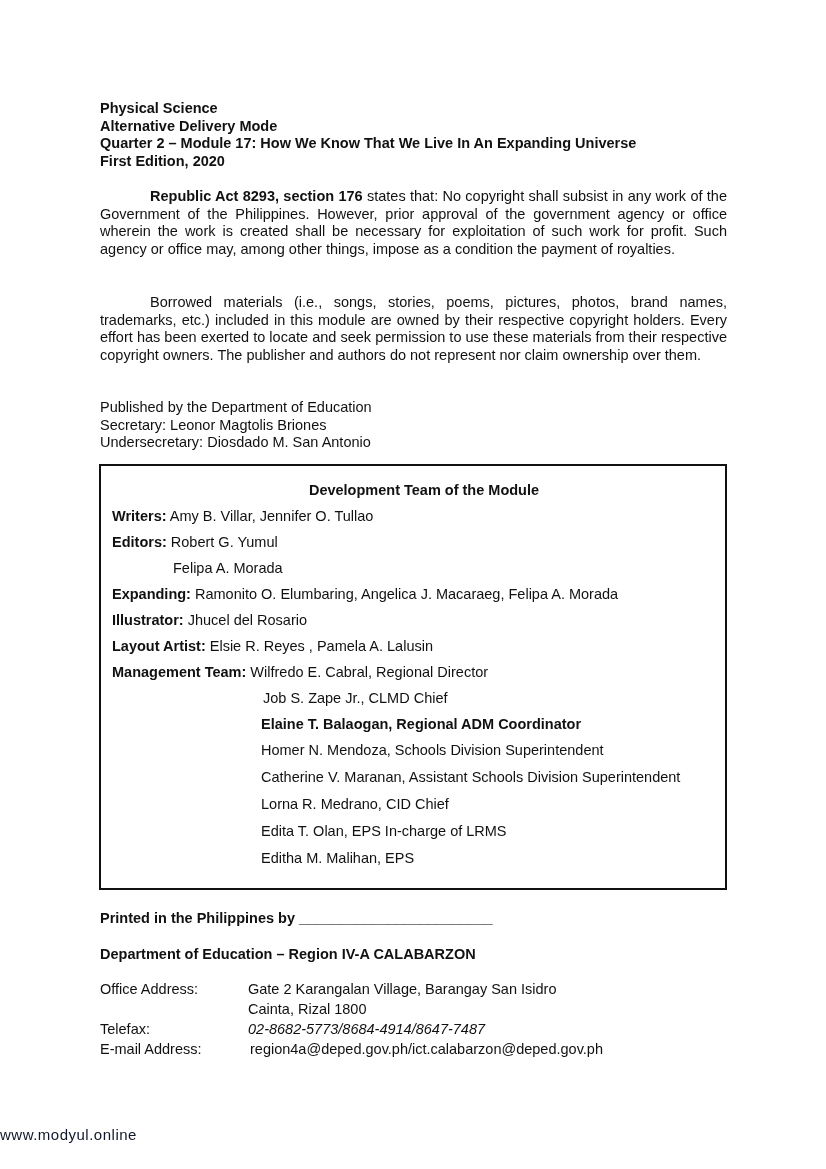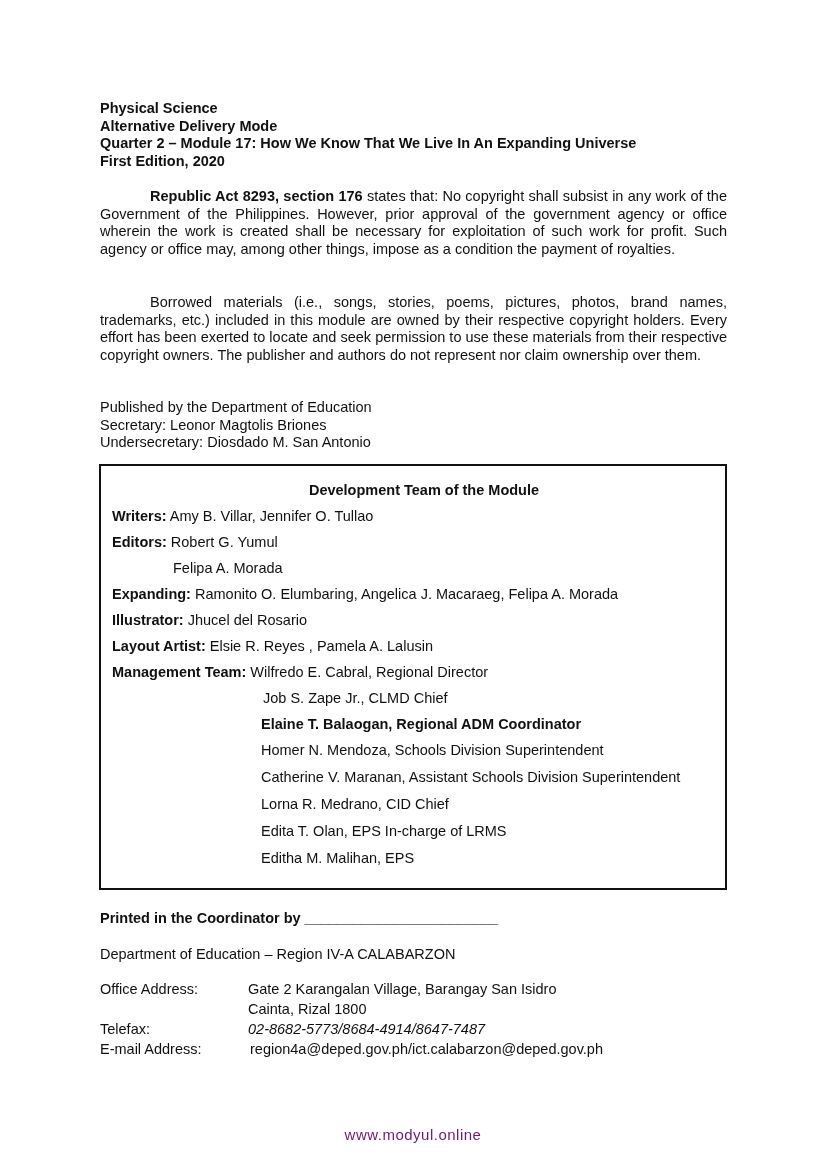--- a/index.html
+++ b/index.html
@@ -9,26 +9,26 @@
   .b { font-weight: bold; }
   .header-block { position: absolute; left: 100px; top: 100px; line-height: 17.5px; font-weight: bold; }
   .para { position: absolute; left: 100px; width: 627px; text-align: justify; line-height: 17.5px; }
   .para .indent { display: inline-block; width: 50px; }
   .pub { position: absolute; left: 100px; top: 399px; line-height: 17.5px; }
   .box { position: absolute; left: 99px; top: 464px; width: 624px; height: 422px; border: 2px solid #111; }
   .box-title { position: absolute; left: 0; width: 100%; top: 16px; text-align: center; font-weight: bold; padding-left: 11px; }
   .row { position: absolute; left: 11px; white-space: nowrap; }
   .mgmt { position: absolute; left: 160px; white-space: nowrap; }
   .printed { position: absolute; left: 100px; top: 910px; font-weight: bold; }
-  .deped { position: absolute; left: 100px; top: 946px; font-weight: normal; }
+  .deped { position: absolute; left: 100px; top: 946px; font-weight: bold; }
   .contact { position: absolute; left: 100px; top: 981px; line-height: 17.5px; }
   .contact .lbl { position: absolute; left: 0; white-space: nowrap; }
   .contact .val { position: absolute; left: 148px; white-space: nowrap; }
-  .watermark { position: absolute; left: 0; width: 826px; top: 1126px; text-align: center;
-               color: #701a75; font-size: 15px; letter-spacing: 0.5px; }
+  .watermark { position: absolute; left: 0; width: 826px; top: 1126px; 
+               color: #0f172a; font-size: 15px; letter-spacing: 0.5px; }
 </style>
 </head>
 <body>
 
 <div class="page">
 
   <div class="header-block">
     <div>Physical Science</div>
     <div>Alternative Delivery Mode</div>
     <div>Quarter 2 – Module 17: How We Know That We Live In An Expanding Universe</div>
@@ -62,21 +62,21 @@
     <div class="row" style="top:198px;"><span class="b">Management Team:</span><span> Wilfredo E. Cabral, Regional Director</span></div>
     <div class="mgmt" style="top:224px; left:162px;">Job S. Zape Jr., CLMD Chief</div>
     <div class="mgmt" style="top:250px;font-weight:bold;">Elaine T. Balaogan, Regional ADM Coordinator</div>
     <div class="mgmt" style="top:303px;">Catherine V. Maranan, Assistant Schools Division Superintendent</div>
     <div class="mgmt" style="top:276px;">Homer N. Mendoza, Schools Division Superintendent</div>
     <div class="mgmt" style="top:330px;">Lorna R. Medrano, CID Chief</div>
     <div class="mgmt" style="top:357px;">Edita T. Olan, EPS In-charge of LRMS</div>
     <div class="mgmt" style="top:384px;">Editha M. Malihan, EPS</div>
   </div>
 
-  <div class="printed">Printed in the Coordinator by ________________________</div>
+  <div class="printed">Printed in the Philippines by ________________________</div>
 
   <div class="deped">Department of Education – Region IV-A CALABARZON</div>
 
   <div class="contact">
     <div class="lbl" style="top:0;">Office Address:</div>
     <div class="val" style="top:0;">Gate 2 Karangalan Village, Barangay San Isidro</div>
     <div class="val" style="top:20px;">Cainta, Rizal 1800</div>
     <div class="lbl" style="top:40px;">Telefax:</div>
     <div class="val" style="top:40px;font-style:italic;">02-8682-5773/8684-4914/8647-7487</div>
     <div class="lbl" style="top:60px;">E-mail Address:</div>

